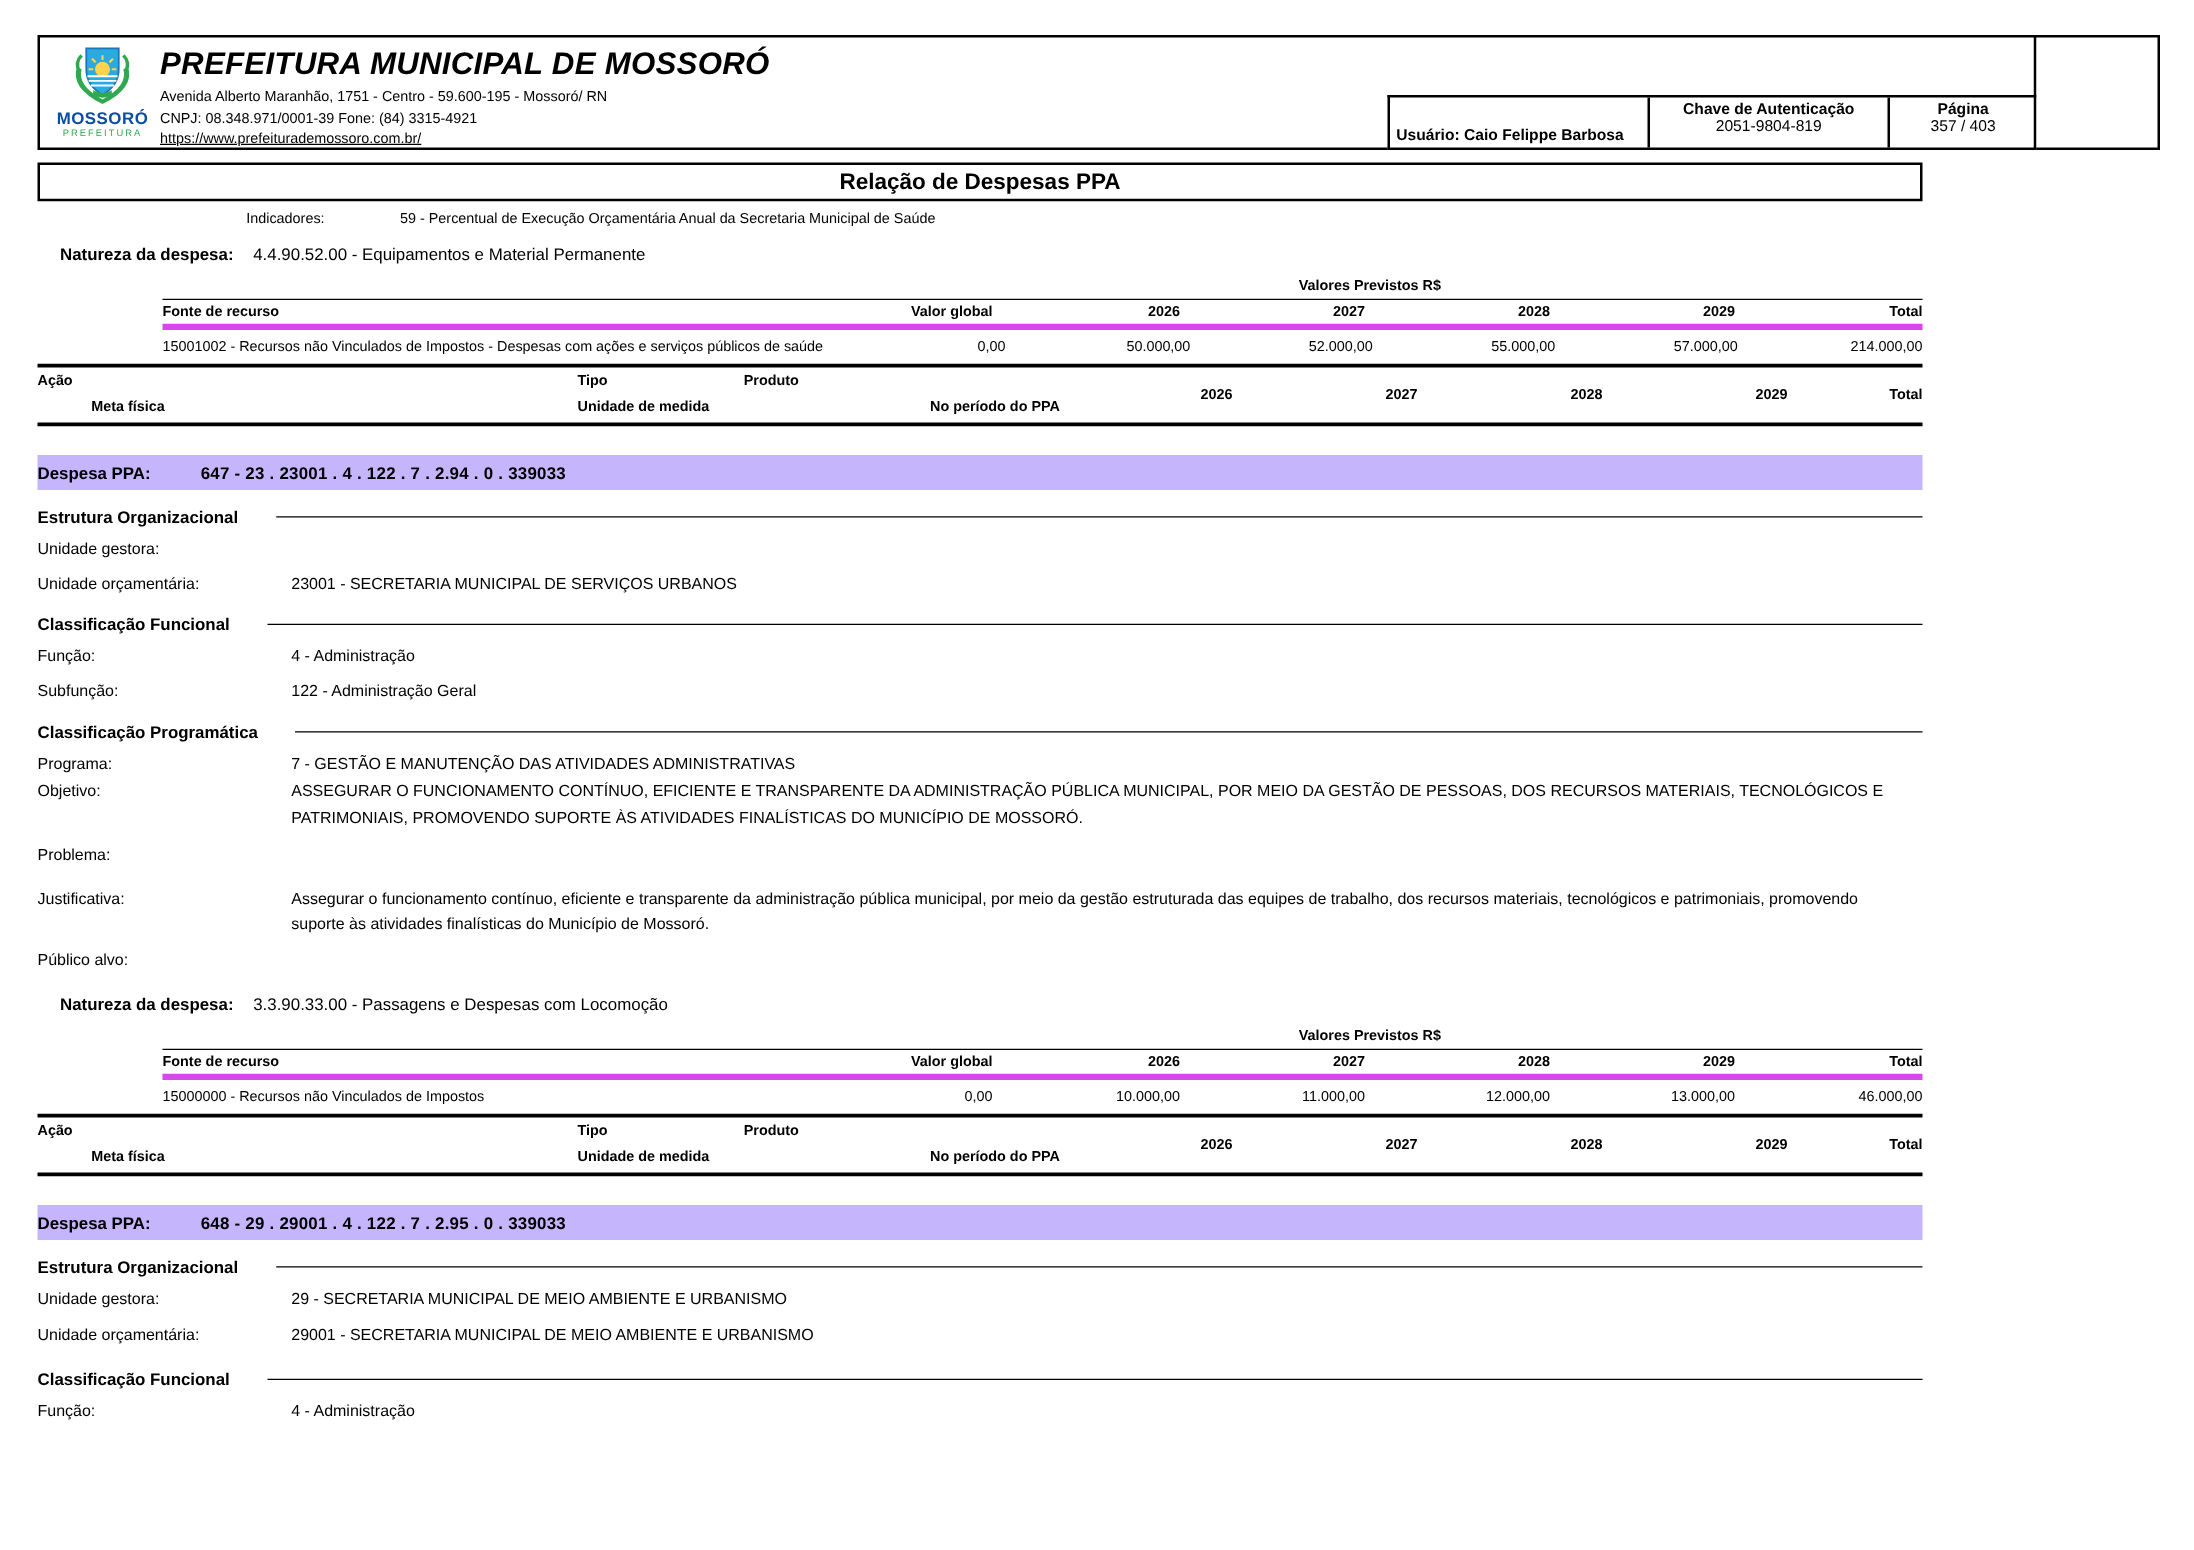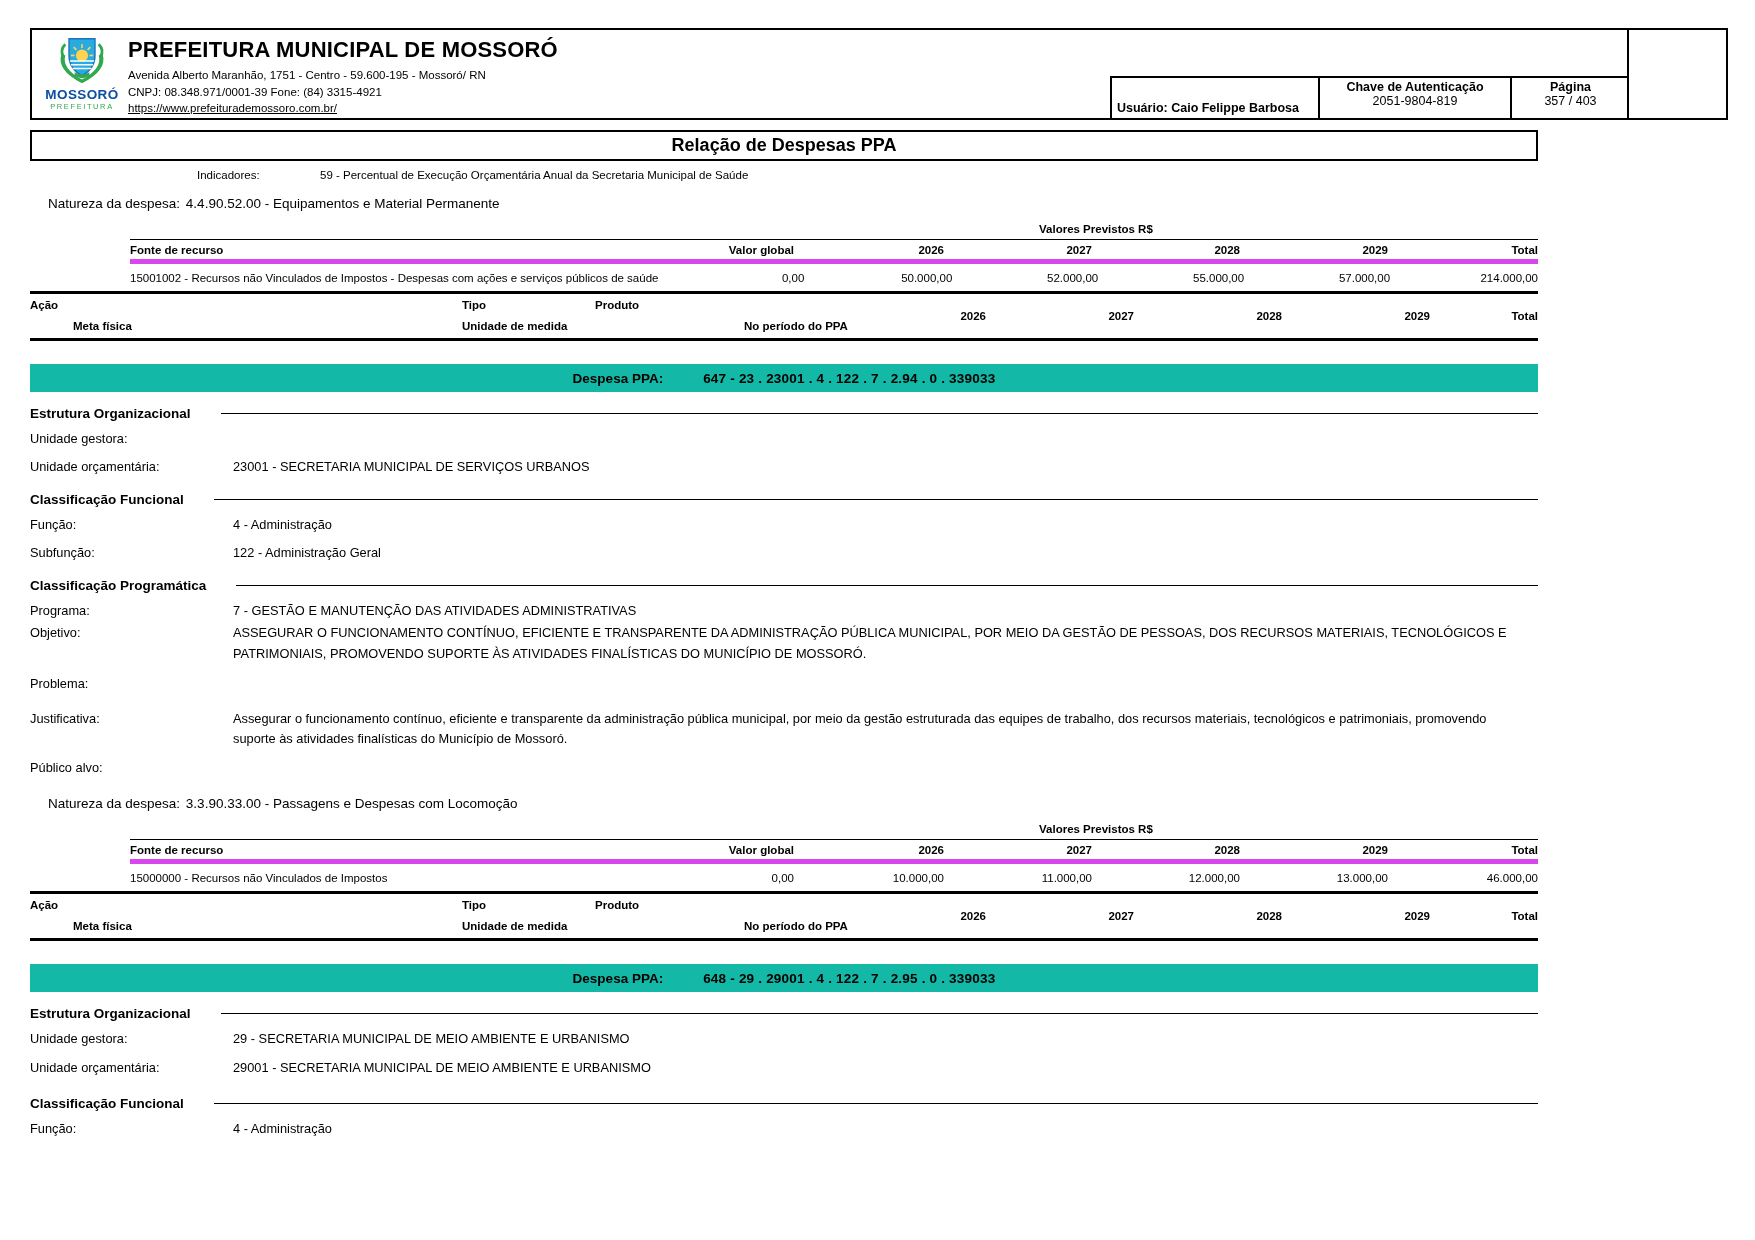--- a/index.html
+++ b/index.html
@@ -10,42 +10,42 @@
   }
   .page { position:relative; padding:28px 0 0 30px; }
 
   
   .hdr { position:relative; width:1698px; height:92px; border:2px solid #000; background:#fff; }
   .hdr-logo { position:absolute; left:10px; top:5px; width:80px; text-align:center; }
   .hdr-logo svg { display:block; margin:0 auto; }
   .brand-name { color:#0b4ea2; font-weight:bold; font-size:13.5px; letter-spacing:.4px; line-height:1; margin-top:1px; }
   .brand-sub { color:#2fa84f; font-size:7.5px; letter-spacing:1.6px; line-height:1.2; }
   .hdr-text { position:absolute; left:96px; top:7px; }
-  .org-name { font-size:22px; font-weight:bold; letter-spacing:.2px; }
+  .org-name { font-size:25px; font-weight:bold; letter-spacing:.2px;font-style:italic; }
   .addr { font-size:11.5px; margin-top:4px; line-height:1.45; }
   .website { color:#000; text-decoration:underline; font-size:11.5px; }
   .hdr-cells { position:absolute; left:1078px; bottom:-2px; height:44px; display:flex; border:2px solid #000; border-right:none; background:#fff; }
   .cell { font-size:12.5px; }
   .cell-user { width:208px; border-right:2px solid #000; display:flex; align-items:flex-end; padding:3px 5px; font-weight:bold; }
   .cell-auth { width:192px; border-right:2px solid #000; text-align:center; padding-top:2px; }
   .cell-page { width:117px; text-align:center; padding-top:2px; }
   .cell-head { font-weight:bold; }
   .hdr-divider { position:absolute; top:-2px; bottom:-2px; left:1595px; width:2px; background:#000; }
 
   
   .title-bar { margin-top:10px; width:1508px; height:31px; border:2px solid #000;
     display:flex; align-items:center; justify-content:center; font-size:18px; font-weight:bold; }
 
   
   .indicators { margin-top:8px; font-size:11.5px; display:flex; }
   .indicators .lbl { margin-left:167px; width:123px; }
 
   
   .natureza-line { margin-top:15px; font-size:13.5px; }
-  .natureza-line .nl-label { font-weight:normal; margin-right:2px;padding-left:18px; }
+  .natureza-line .nl-label { font-weight:bold; margin-right:12px;padding-left:18px; }
 
   
   .valores-label { margin-top:12px; margin-left:1009px; font-size:11.5px; font-weight:bold; }
 
   
   .ftable { margin-left:100px; width:1408px; margin-top:4px; font-size:11.5px; }
   .frow { display:flex; align-items:center; }
   .frow.head { border-top:1px solid #000; border-bottom:5px solid #d946ef; height:25px; font-weight:bold; }
   .frow.data { height:27px; }
   .col-fonte { flex:1; text-align:left; white-space:nowrap; overflow:visible; }
@@ -59,22 +59,22 @@
   .acao .a-tipo { position:absolute; left:432px; top:5px; }
   .acao .a-prod { position:absolute; left:565px; top:5px; }
   .acao .a-meta { position:absolute; left:43px;  bottom:6px; }
   .acao .a-unid { position:absolute; left:432px; bottom:6px; }
   .acao .a-per  { position:absolute; left:682px; bottom:6px;padding-left:32px; }
   .acao .a-yr   { position:absolute; top:50%; transform:translateY(-50%); width:70px; text-align:right; }
   .acao .a-y0 { left:886px; } .acao .a-y1 { left:1034px; } .acao .a-y2 { left:1182px; } .acao .a-y3 { left:1330px; }
   .acao .a-tot { position:absolute; right:0; top:50%; transform:translateY(-50%); }
 
   
-  .despesa-bar { margin-top:23px; width:1508px; height:28px; background:#14b8a6;
-    display:flex; align-items:center; font-size:13.5px; font-weight:bold;justify-content:center; }
+  .despesa-bar { margin-top:23px; width:1508px; height:28px; background:#c4b5fd;
+    display:flex; align-items:center; font-size:13.5px; font-weight:bold; }
   .despesa-bar .db-code { margin-left:40px; letter-spacing:.2px; }
 
   
   .sect { margin-top:14px; width:1508px; display:flex; align-items:center; }
   .sect .s-title { font-size:13.5px; font-weight:bold; white-space:nowrap; }
   .sect .s-rule { flex:1; height:0; border-top:1px solid #000; margin-left:30px; }
 
   
   .kv { display:flex; width:1508px; margin-top:8px; font-size:12.8px; line-height:1.6; }
   .kv .k { width:203px; flex:0 0 203px; }

